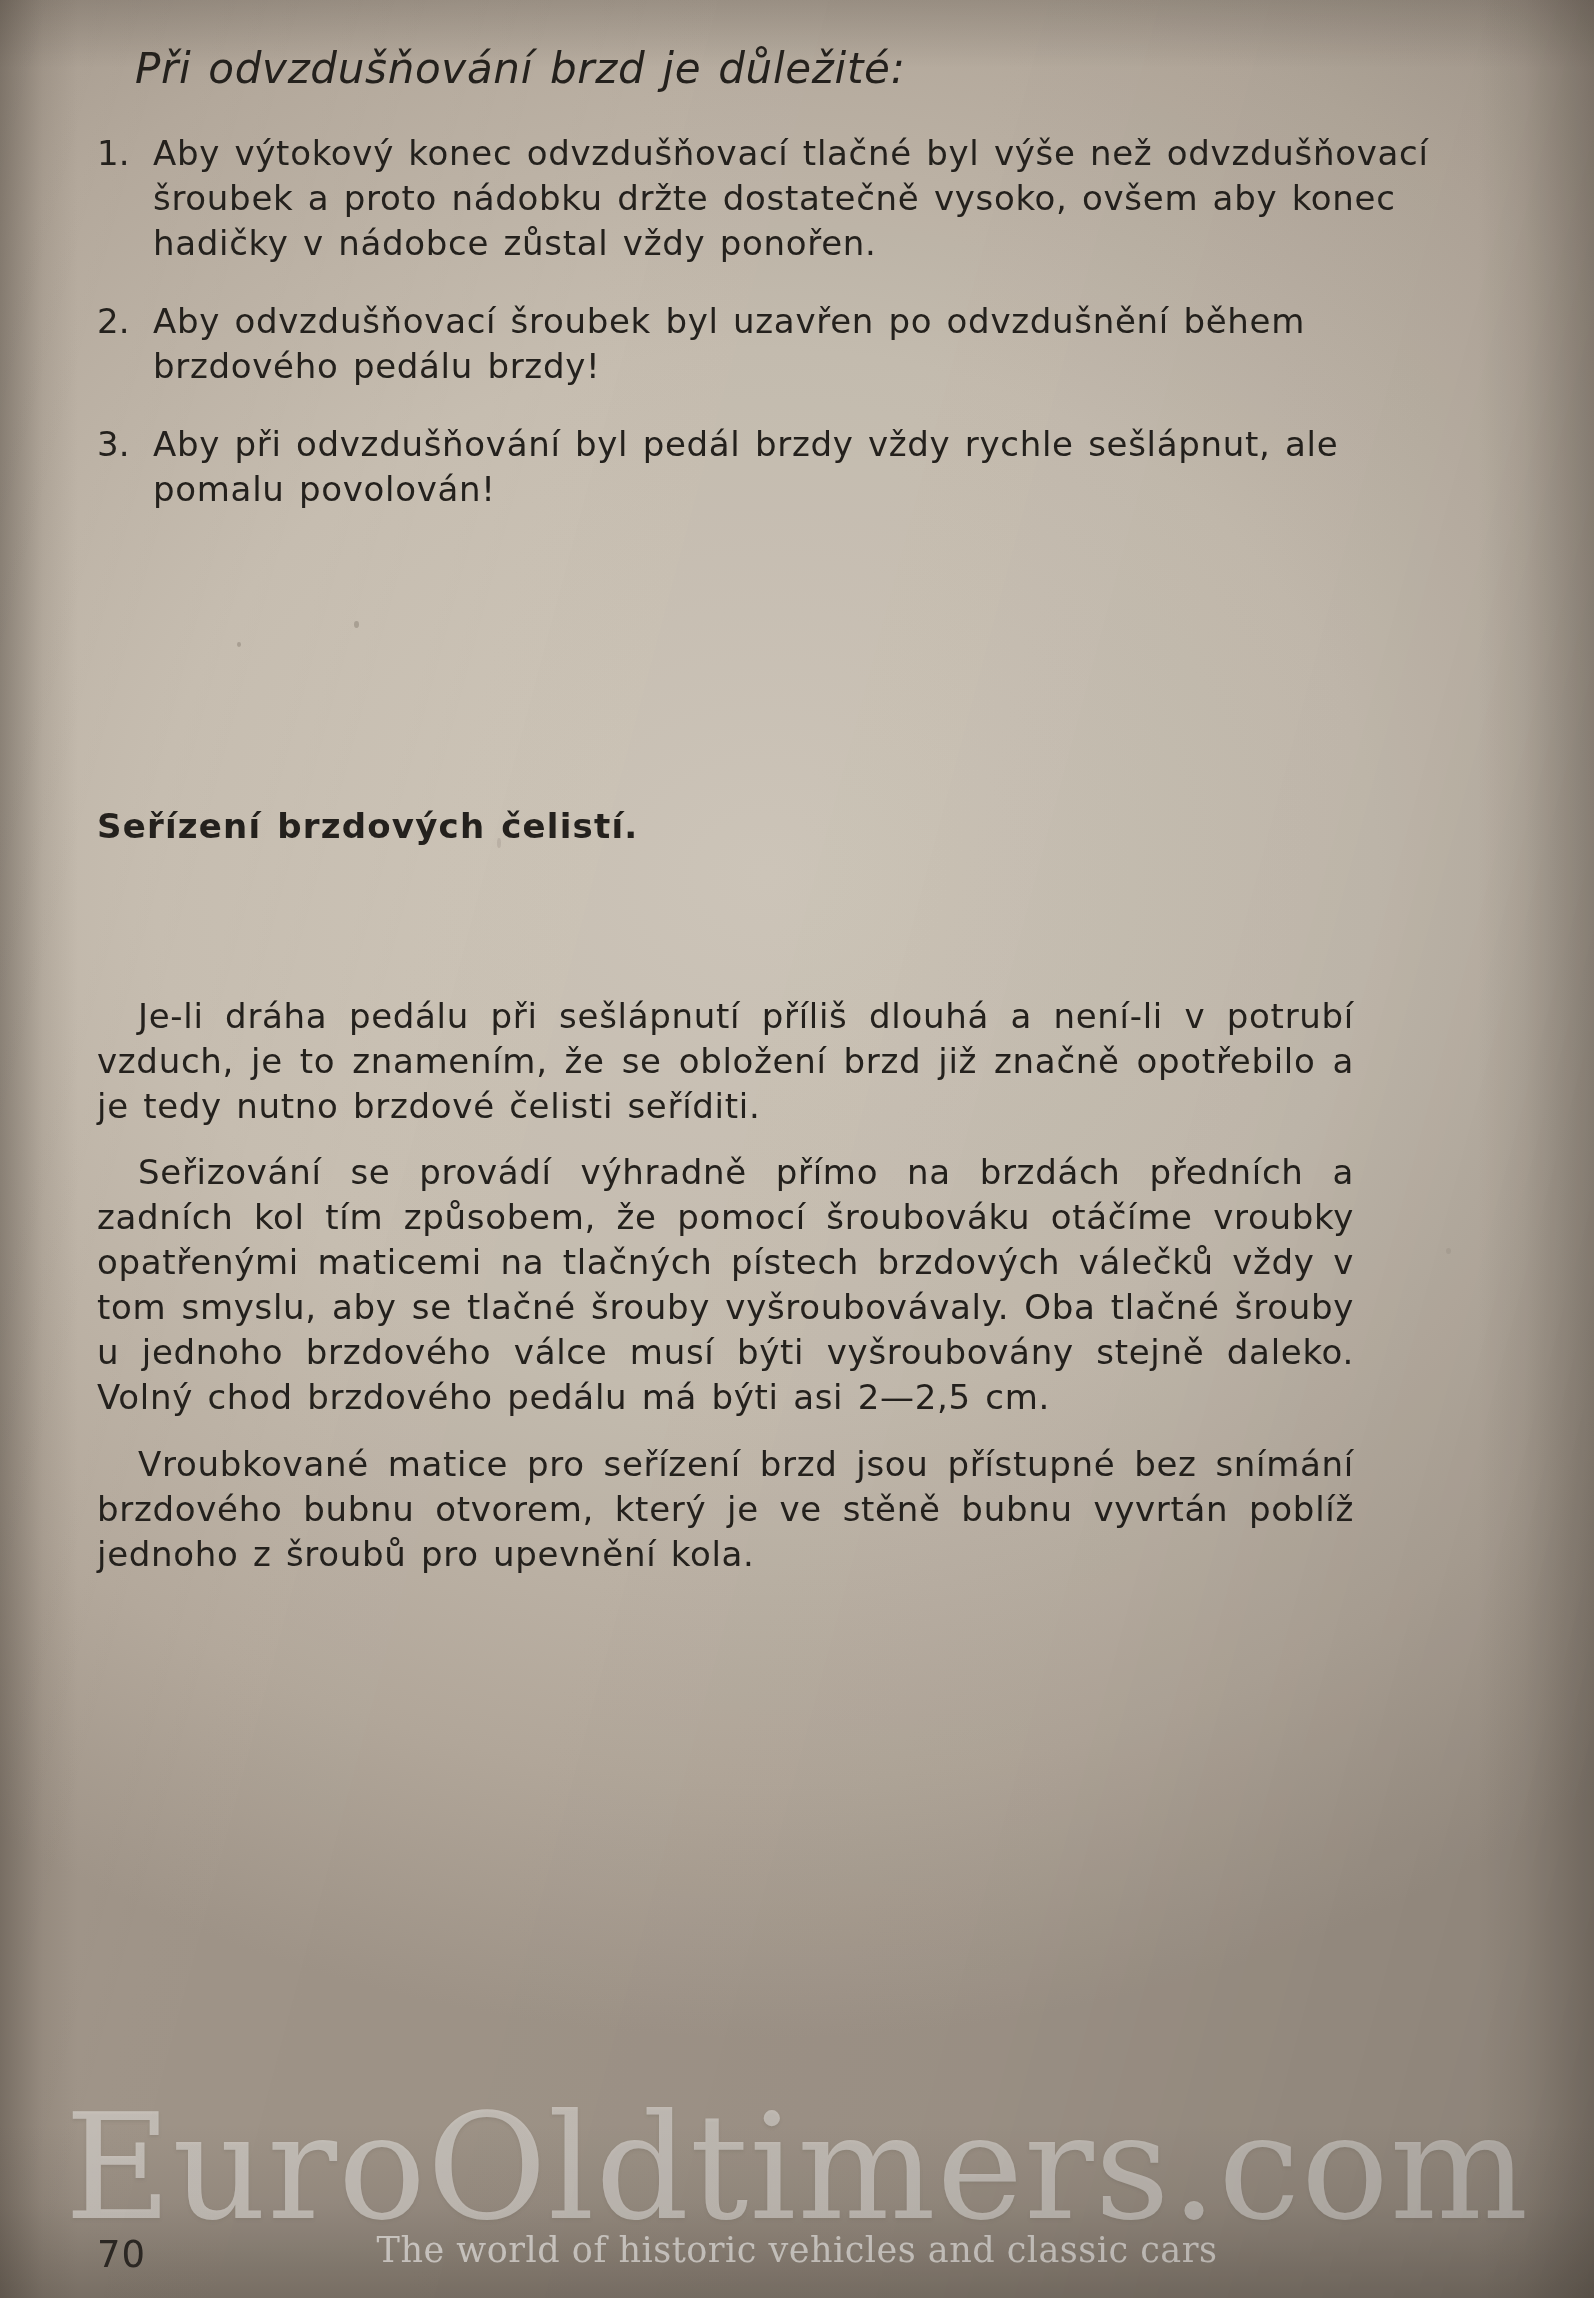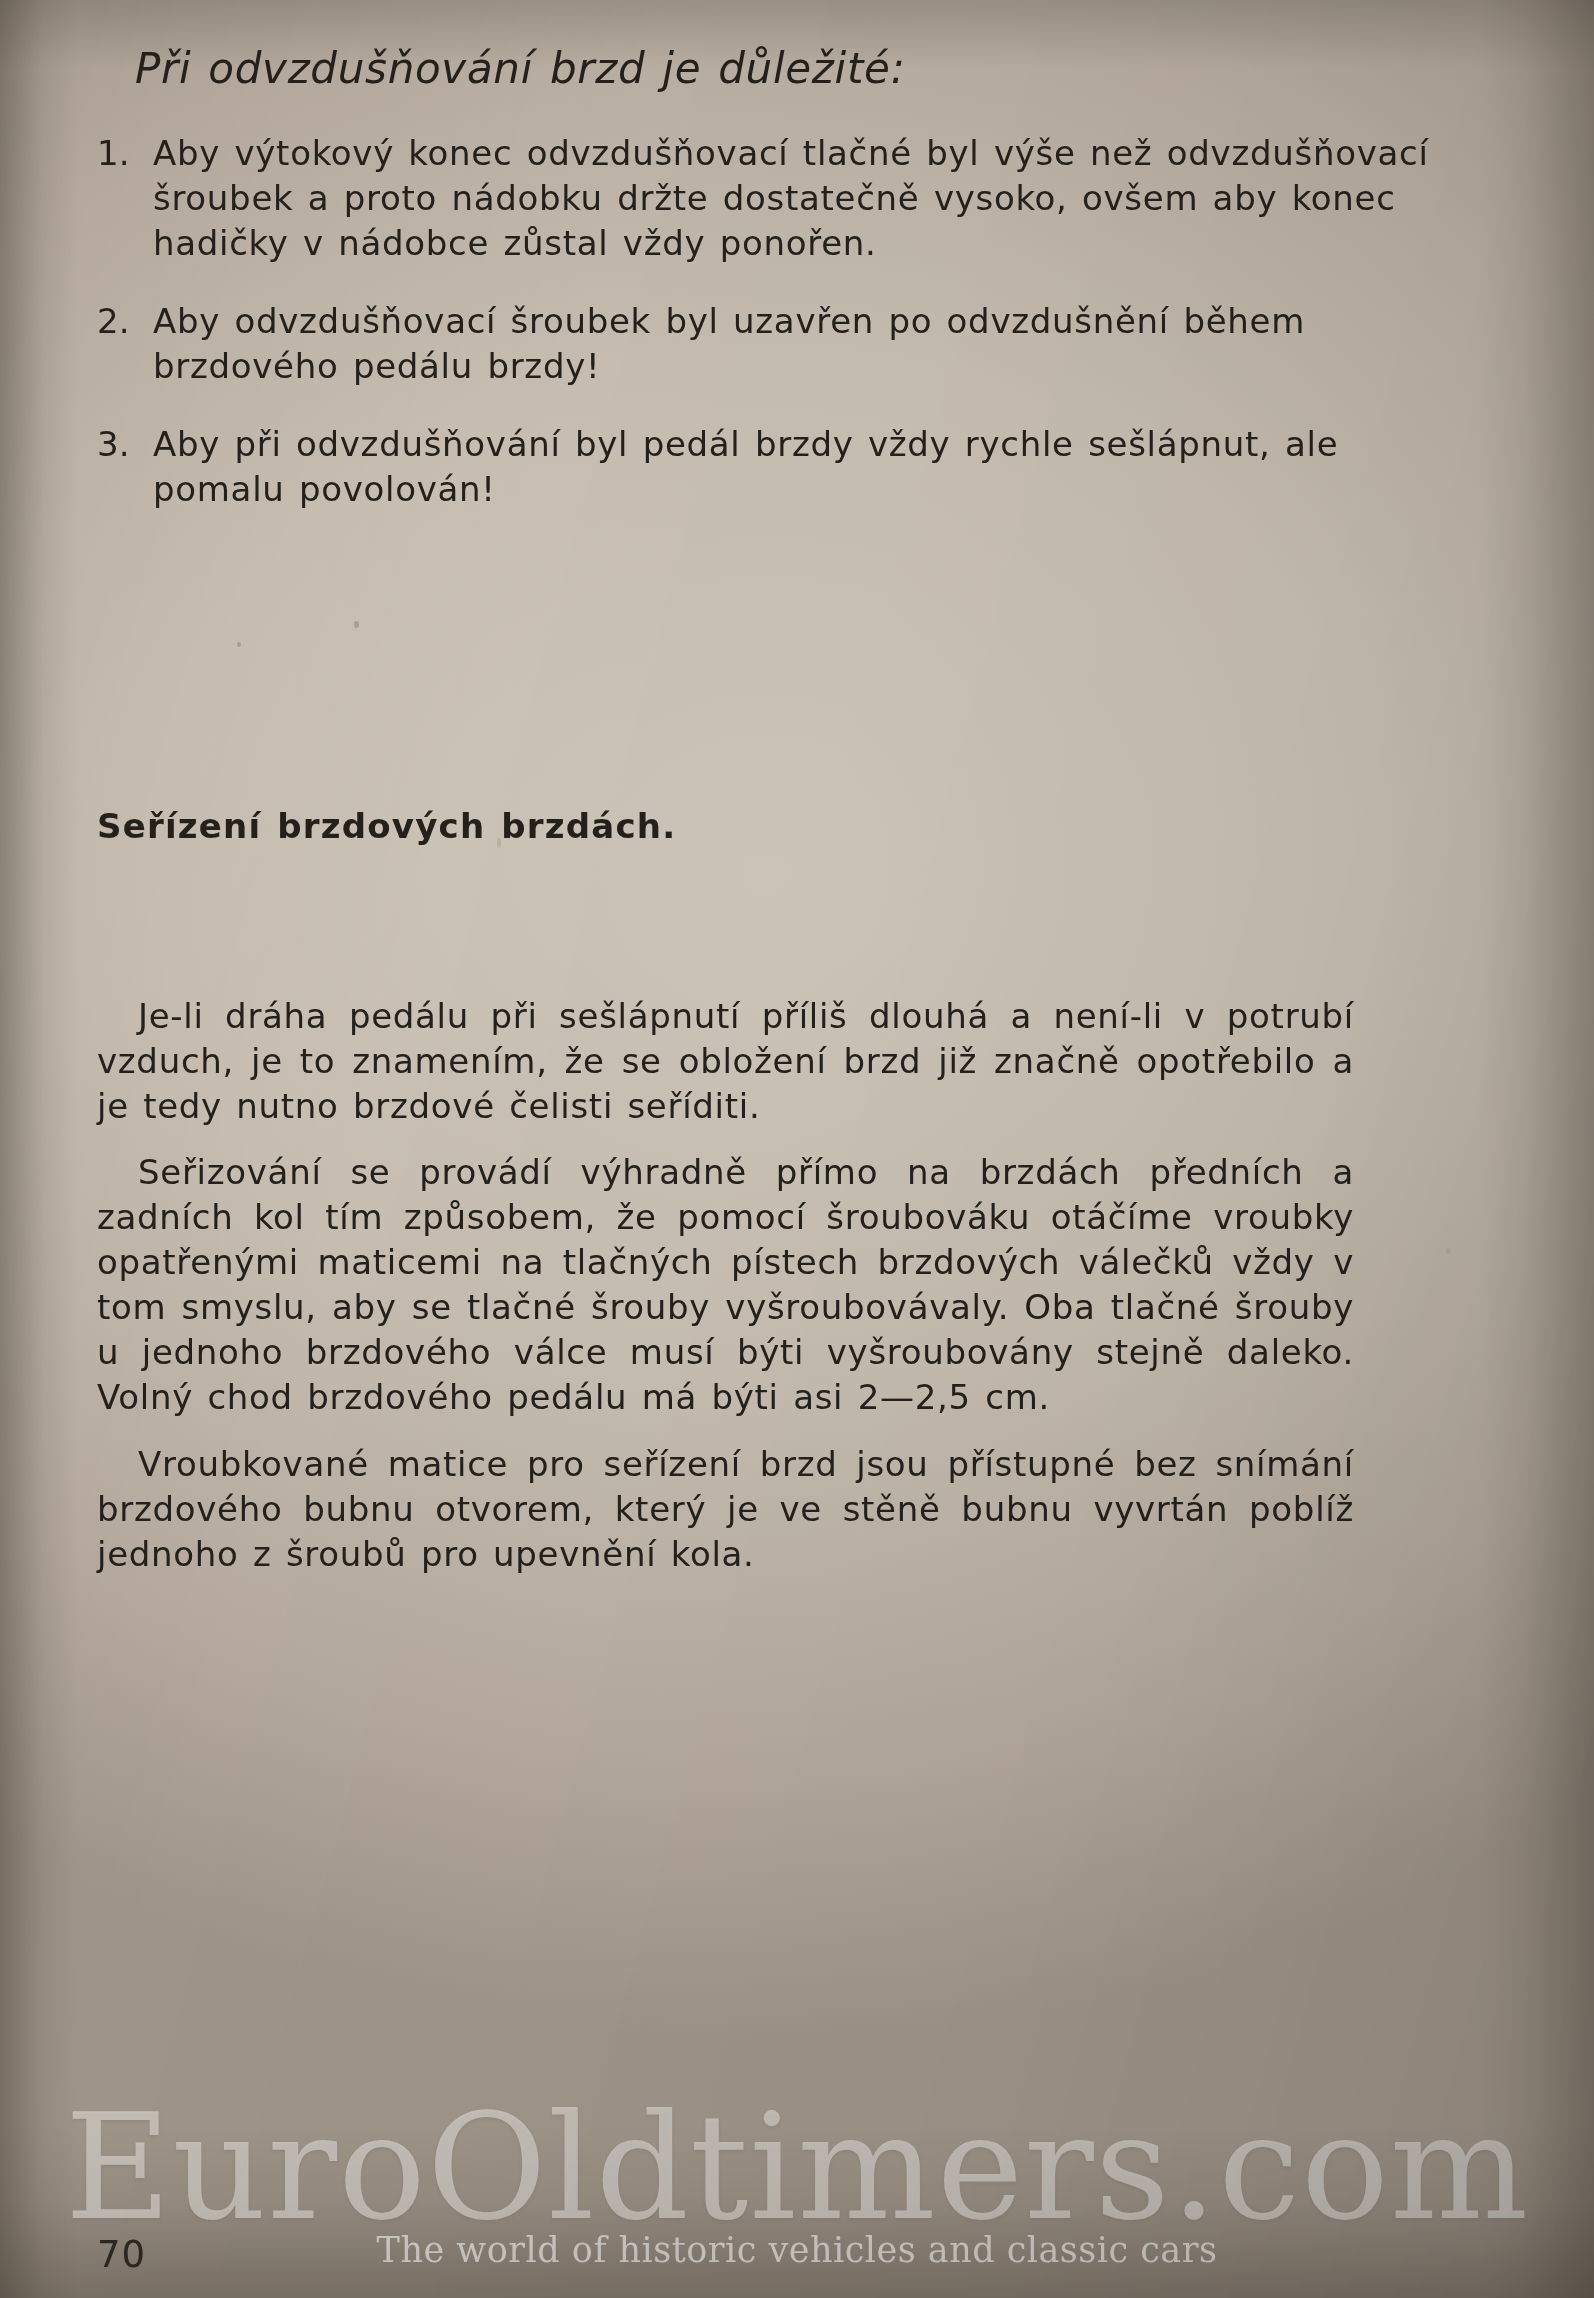--- a/index.html
+++ b/index.html
@@ -206,21 +206,21 @@
         <span class="item-text">Aby odvzdušňovací šroubek byl uzavřen po odvzdušnění během brzdového pedálu brzdy!</span>
       </li>
       <li>
         <span class="num">3.</span>
         <span class="item-text">Aby při odvzdušňování byl pedál brzdy vždy rychle sešlápnut, ale pomalu povolován!</span>
       </li>
     </ol>
 
     <div class="section-gap-1"></div>
 
-    <h2 class="heading">Seřízení brzdových brzdách.</h2>
+    <h2 class="heading">Seřízení brzdových čelistí.</h2>
 
     <div class="section-gap-2"></div>
 
     <p class="para indent">Je-li dráha pedálu při sešlápnutí příliš dlouhá a není-li v potrubí vzduch, je to znamením, že se obložení brzd již značně opotřebilo a je tedy nutno brzdové čelisti seříditi.</p>
     <p class="para indent">Seřizování se provádí výhradně přímo na brzdách předních a zadních kol tím způsobem, že pomocí šroubováku otáčíme vroubky opatřenými maticemi na tlačných pístech brzdových válečků vždy v tom smyslu, aby se tlačné šrouby vyšroubovávaly. Oba tlačné šrouby u jednoho brzdového válce musí býti vyšroubovány stejně daleko. Volný chod brzdového pedálu má býti asi 2—2,5 cm.</p>
     <p class="para indent">Vroubkované matice pro seřízení brzd jsou přístupné bez snímání brzdového bubnu otvorem, který je ve stěně bubnu vyvrtán poblíž jednoho z šroubů pro upevnění kola.</p>
 
   </div>
 
   <div class="page-number">70</div>

